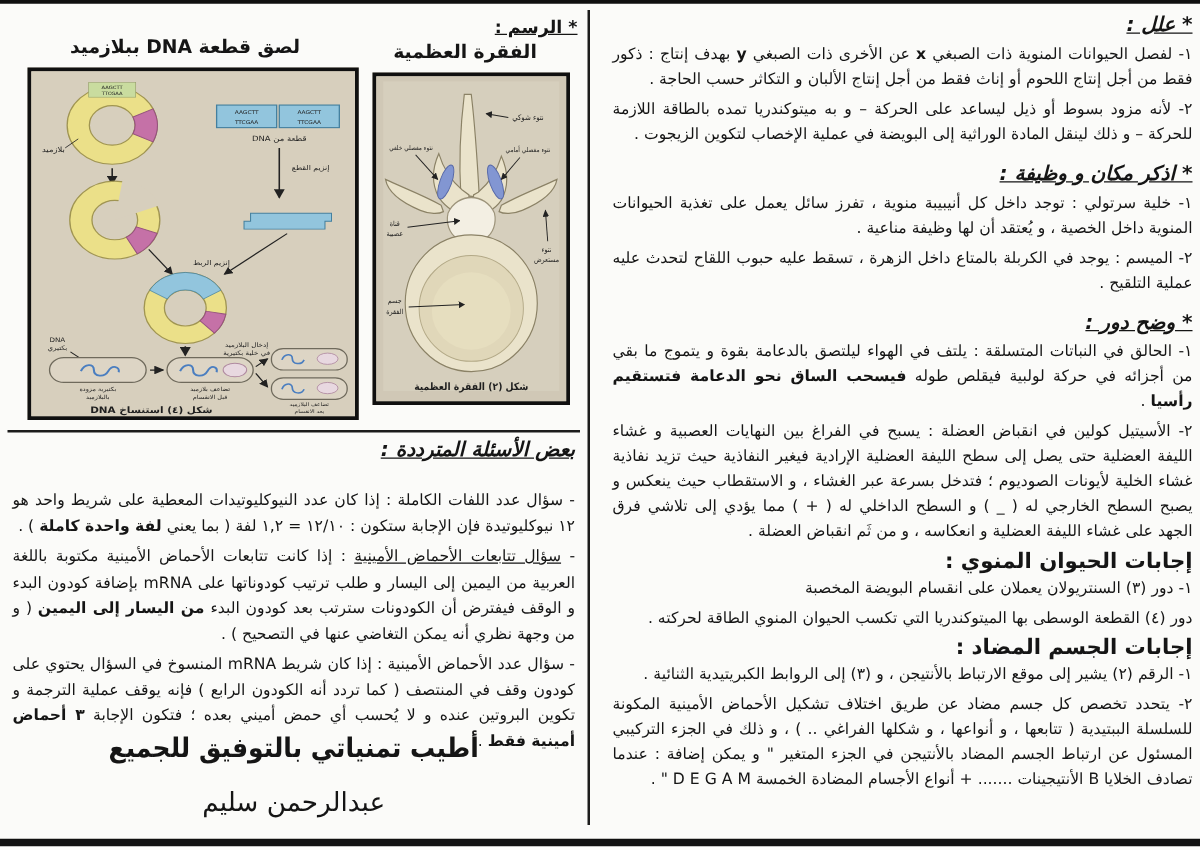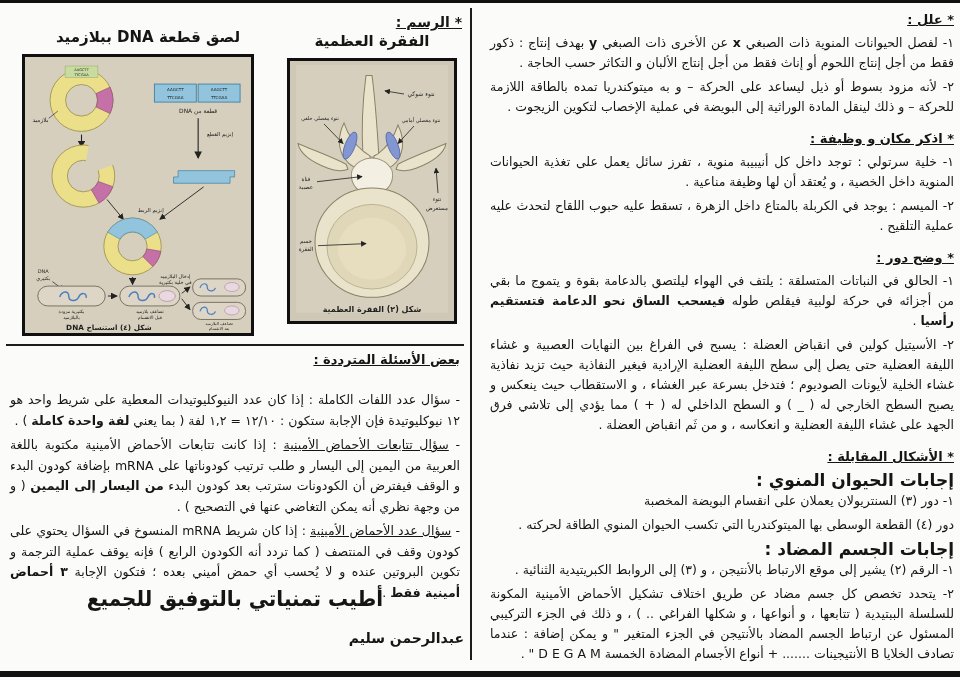--- a/index.html
+++ b/index.html
@@ -14,44 +14,44 @@
   }
   .rule-top    { position:absolute; top:0;   left:0; width:960px; height:3px; background:#101010; }
   .rule-bottom { position:absolute; top:671px; left:0; width:960px; height:6px; background:#101010; }
   .col-divider { position:absolute; top:8px; left:470px; width:2px; height:652px; background:#1c1c1c; }
 
   
   .right-col {
     position:absolute; top:10px; right:6px; width:464px;
     font-size:12.5px; line-height:20px; text-align:justify;
   }
-  .hdr  { font-size:13px; font-weight:bold; text-decoration:underline; margin:12px 0 3px; line-height:20px; }
+  .hdr  { font-size:16px; font-weight:bold; text-decoration:underline; margin:12px 0 3px; line-height:20px;font-style:italic; }
   .hdr.first { margin-top:0; }
   .subhdr { font-size:17px; font-weight:bold; margin:2px 0 1px; line-height:20px; }
   .para { margin:0 0 4px; }
 
   
   .left-col { position:absolute; top:6px; left:6px; width:458px; height:668px; }
   .drawing-hdr { position:absolute; top:8px; right:2px; font-size:14px; font-weight:bold; text-decoration:underline; }
   .fig-title { position:absolute; text-align:center; font-weight:bold; font-size:15px; }
   .plasmid-title  { top:22px; left:16px;  width:252px; }
   .vertebra-title { top:26px; left:281px; width:170px; }
   .fig-box { position:absolute; border:3px solid #101010; background:#d7cfbd; }
-  .plasmid-box  { top:48px; left:16px;  width:232px; height:282px; }
-  .vertebra-box { top:52px; left:281px; width:170px; height:266px; }
+  .plasmid-box  { top:48px; left:16px;  width:265px; height:282px; }
+  .vertebra-box { top:52px; left:292px; width:158px; height:266px; }
   .fig-box svg { display:block; width:100%; height:100%; }
   .fig-svg text { font-family:"DejaVu Sans", sans-serif; fill:#1f1f1f; }
   .ar { direction: rtl; }
   .left-hr { position:absolute; top:338px; left:0; width:458px; height:2px; background:#1c1c1c; }
   .faq { position:absolute; top:344px; right:4px; width:450px; font-size:12.5px; line-height:20.5px; text-align:justify; }
   .faq .hdr { margin:0 0 20px; }
   .farewell  { position:absolute; top:580px; left:0; width:458px; text-align:center;
                font-weight:bold; font-size:20px; letter-spacing:-0.5px; transform:scaleY(1.08); }
-  .signature { position:absolute; top:624px; left:0; width:458px; 
-               font-weight:bold; font-size:14px; }
+  .signature { position:absolute; top:624px; left:0; width:458px; text-align:center;
+               font-weight:normal; font-size:21px; }
 </style>
 </head>
 <body>
 
 <div class="page">
   <div class="rule-top"></div>
   <div class="col-divider"></div>
   <div class="rule-bottom"></div>
 
   <div class="right-col">
@@ -60,21 +60,20 @@
     <p class="para"><span>٢- لأنه مزود بسوط أو ذيل ليساعد على الحركة – و به ميتوكندريا تمده بالطاقة اللازمة للحركة – و ذلك لينقل المادة الوراثية إلى البويضة في عملية الإخصاب لتكوين الزيجوت .</span></p>
 
     <div class="hdr">* اذكر مكان و وظيفة :</div>
     <p class="para"><span>١- خلية سرتولي : توجد داخل كل أنيبيبة منوية ، تفرز سائل يعمل على تغذية الحيوانات المنوية داخل الخصية ، و يُعتقد أن لها وظيفة مناعية .</span></p>
     <p class="para"><span>٢- الميسم : يوجد في الكربلة بالمتاع داخل الزهرة ، تسقط عليه حبوب اللقاح لتحدث عليه عملية التلقيح .</span></p>
 
     <div class="hdr">* وضح دور :</div>
     <p class="para"><span>١- الحالق في النباتات المتسلقة : يلتف في الهواء ليلتصق بالدعامة بقوة و يتموج ما بقي من أجزائه في حركة لولبية فيقلص طوله </span><span style="font-weight: bold;">فيسحب الساق نحو الدعامة فتستقيم رأسيا</span><span> .</span></p>
     <p class="para"><span>٢- الأسيتيل كولين في انقباض العضلة : يسبح في الفراغ بين النهايات العصبية و غشاء الليفة العضلية حتى يصل إلى سطح الليفة العضلية الإرادية فيغير النفاذية حيث تزيد نفاذية غشاء الخلية لأيونات الصوديوم ؛ فتدخل بسرعة عبر الغشاء ، و الاستقطاب حيث ينعكس و يصبح السطح الخارجي له ( _ ) و السطح الداخلي له ( + ) مما يؤدي إلى تلاشي فرق الجهد على غشاء الليفة العضلية و انعكاسه ، و من ثَم انقباض العضلة .</span></p>
 
-    <div class="hdr">* الأشكال المقابلة :</div>
     <div class="subhdr">إجابات الحيوان المنوي :</div>
     <p class="para"><span>١- دور (٣) السنتريولان يعملان على انقسام البويضة المخصبة</span></p>
     <p class="para"><span>دور (٤) القطعة الوسطى بها الميتوكندريا التي تكسب الحيوان المنوي الطاقة لحركته .</span></p>
     <div class="subhdr">إجابات الجسم المضاد :</div>
     <p class="para"><span>١- الرقم (٢) يشير إلى موقع الارتباط بالأنتيجن ، و (٣) إلى الروابط الكبريتيدية الثنائية .</span></p>
     <p class="para"><span>٢- يتحدد تخصص كل جسم مضاد عن طريق اختلاف تشكيل الأحماض الأمينية المكونة للسلسلة الببتيدية ( تتابعها ، و أنواعها ، و شكلها الفراغي .. ) ، و ذلك في الجزء التركيبي المسئول عن ارتباط الجسم المضاد بالأنتيجن في الجزء المتغير " و يمكن إضافة : عندما تصادف الخلايا B الأنتيجينات ....... + أنواع الأجسام المضادة الخمسة D E G A M " .</span></p>
   </div>
 
   <div class="left-col">
     <div class="drawing-hdr">* الرسم :</div>
@@ -223,19 +222,19 @@
         <text x="82" y="243" font-size="8" font-weight="bold" text-anchor="middle" class="ar">شكل (٢) الفقرة العظمية</text>
       </svg>
     </div>
 
     <div class="left-hr"></div>
 
     <div class="faq">
       <div class="hdr">بعض الأسئلة المترددة :</div>
       <p class="para"><span>- </span><span style="">سؤال عدد اللفات الكاملة</span><span> : إذا كان عدد النيوكليوتيدات المعطية على شريط واحد هو ١٢ نيوكليوتيدة فإن الإجابة ستكون : ١٢/١٠ = ١,٢ لفة ( بما يعني </span><span style="font-weight: bold;">لفة واحدة كاملة</span><span> ) .</span></p>
       <p class="para"><span>- </span><span style="text-decoration: underline;">سؤال تتابعات الأحماض الأمينية</span><span> : إذا كانت تتابعات الأحماض الأمينية مكتوبة باللغة العربية من اليمين إلى اليسار و طلب ترتيب كودوناتها على mRNA بإضافة كودون البدء و الوقف فيفترض أن الكودونات سترتب بعد كودون البدء </span><span style="font-weight: bold;">من اليسار إلى اليمين</span><span> ( و من وجهة نظري أنه يمكن التغاضي عنها في التصحيح ) .</span></p>
-      <p class="para"><span>- </span><span style="text-decoration: underline;">سؤال عدد الأحماض الأمينية</span><span> : إذا كان شريط mRNA المنسوخ في السؤال يحتوي على كودون وقف في المنتصف ( كما تردد أنه الكودون الرابع ) فإنه يوقف عملية الترجمة و تكوين البروتين عنده و لا يُحسب أي حمض أميني بعده ؛ فتكون الإجابة </span><span style="font-weight: bold;">٣ أحماض أمينية فقط</span><span> .</span></p>
+      <p class="para"><span>- </span><span style="">سؤال عدد الأحماض الأمينية</span><span> : إذا كان شريط mRNA المنسوخ في السؤال يحتوي على كودون وقف في المنتصف ( كما تردد أنه الكودون الرابع ) فإنه يوقف عملية الترجمة و تكوين البروتين عنده و لا يُحسب أي حمض أميني بعده ؛ فتكون الإجابة </span><span style="font-weight: bold;">٣ أحماض أمينية فقط</span><span> .</span></p>
     </div>
 
     <div class="farewell">أطيب تمنياتي بالتوفيق للجميع</div>
     <div class="signature">عبدالرحمن سليم</div>
   </div>
 </div>
 
 </body></html>

